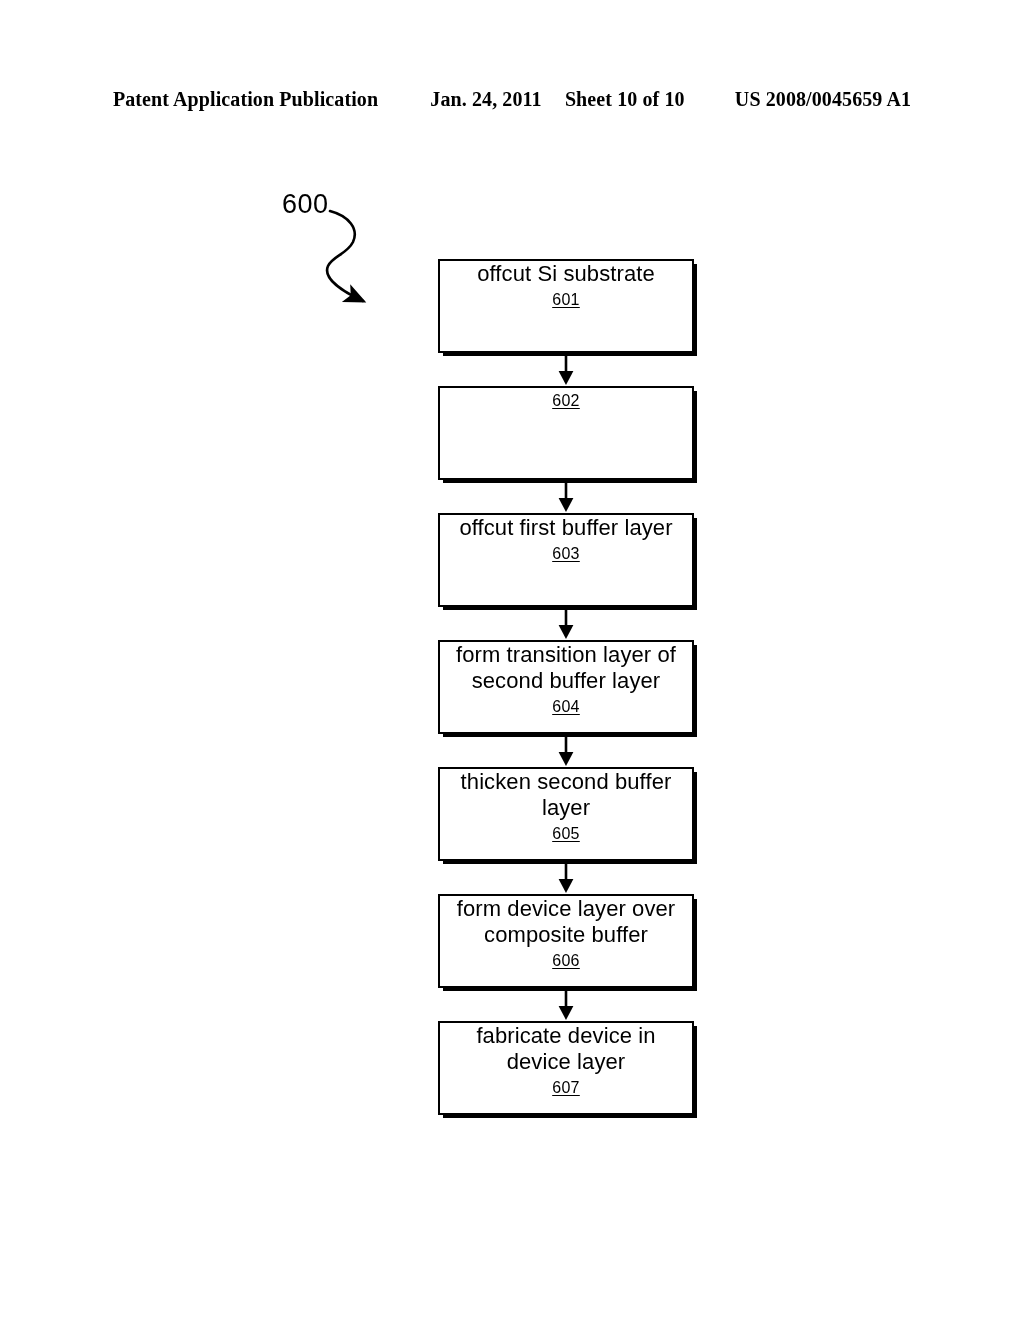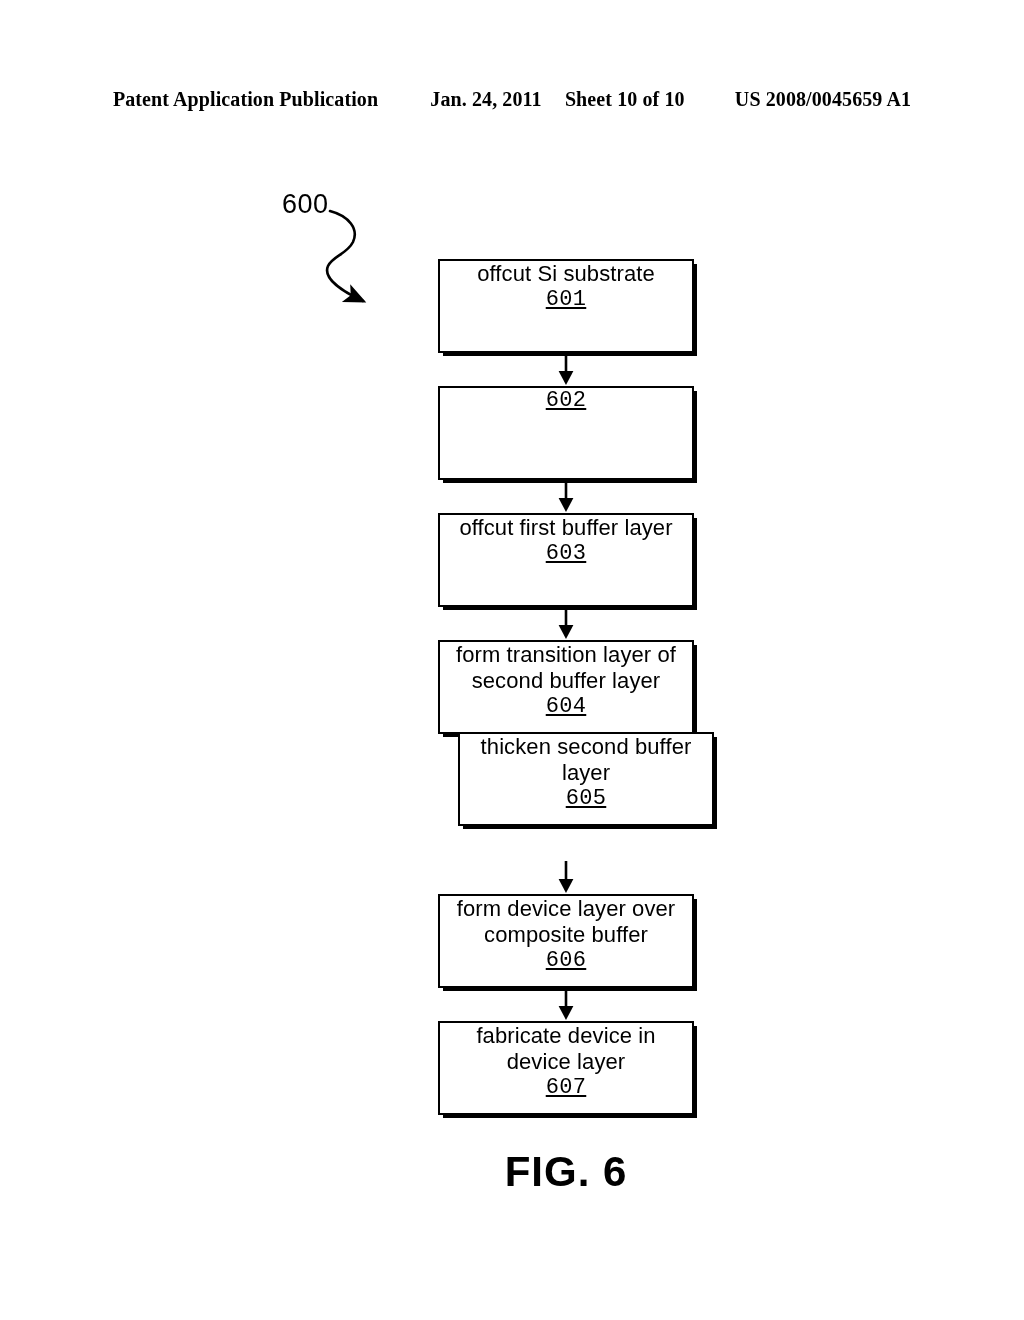--- a/index.html
+++ b/index.html
@@ -83,34 +83,34 @@
   }
   .proc-label {
     font-size: 22px;
     line-height: 26px;
     font-family: "Liberation Sans", sans-serif;
     letter-spacing: 0.1px;
     padding: 0 8px;
     white-space: pre-line;
   }
   .proc-num {
-    font-size: 22px;
+    font-size: 16px;
     line-height: 26px;
-    font-family: Liberation Mono, monospace;
+    font-family: Liberation Sans, sans-serif;
     text-decoration: underline;
     text-underline-offset: 2px;
     letter-spacing: 0.3px;
   }
 
   
   #box-601 { top: 259px; height: 94px; }
   #box-602 { top: 386px; height: 94px; }
   #box-603 { top: 513px; height: 94px; }
   #box-604 { top: 640px; height: 94px; }
-  #box-605 { top: 732px; height: 94px; margin-left: 20px; }
+  #box-605 { top: 767px; height: 94px; }
   #box-606 { top: 894px; height: 94px; }
   #box-607 { top: 1021px; height: 94px; }
 
   
   .connector {
     position: absolute;
     left: 556px;
     width: 20px;
     height: 33px;
   }
@@ -222,15 +222,14 @@
     <line x1="10" y1="0" x2="10" y2="20" stroke="#000000" stroke-width="2.6"></line>
     <path d="M2.6,18 L17.4,18 L10,32 Z" fill="#000000"></path>
   </svg>
 
   <div class="proc-box" id="box-607">
     <div class="proc-label">fabricate device in
 device layer</div>
     <div class="proc-num">607</div>
   </div>
 
-  <div id="figure-caption">FIG. 6</div>
 
 </div>
 
 </body></html>

